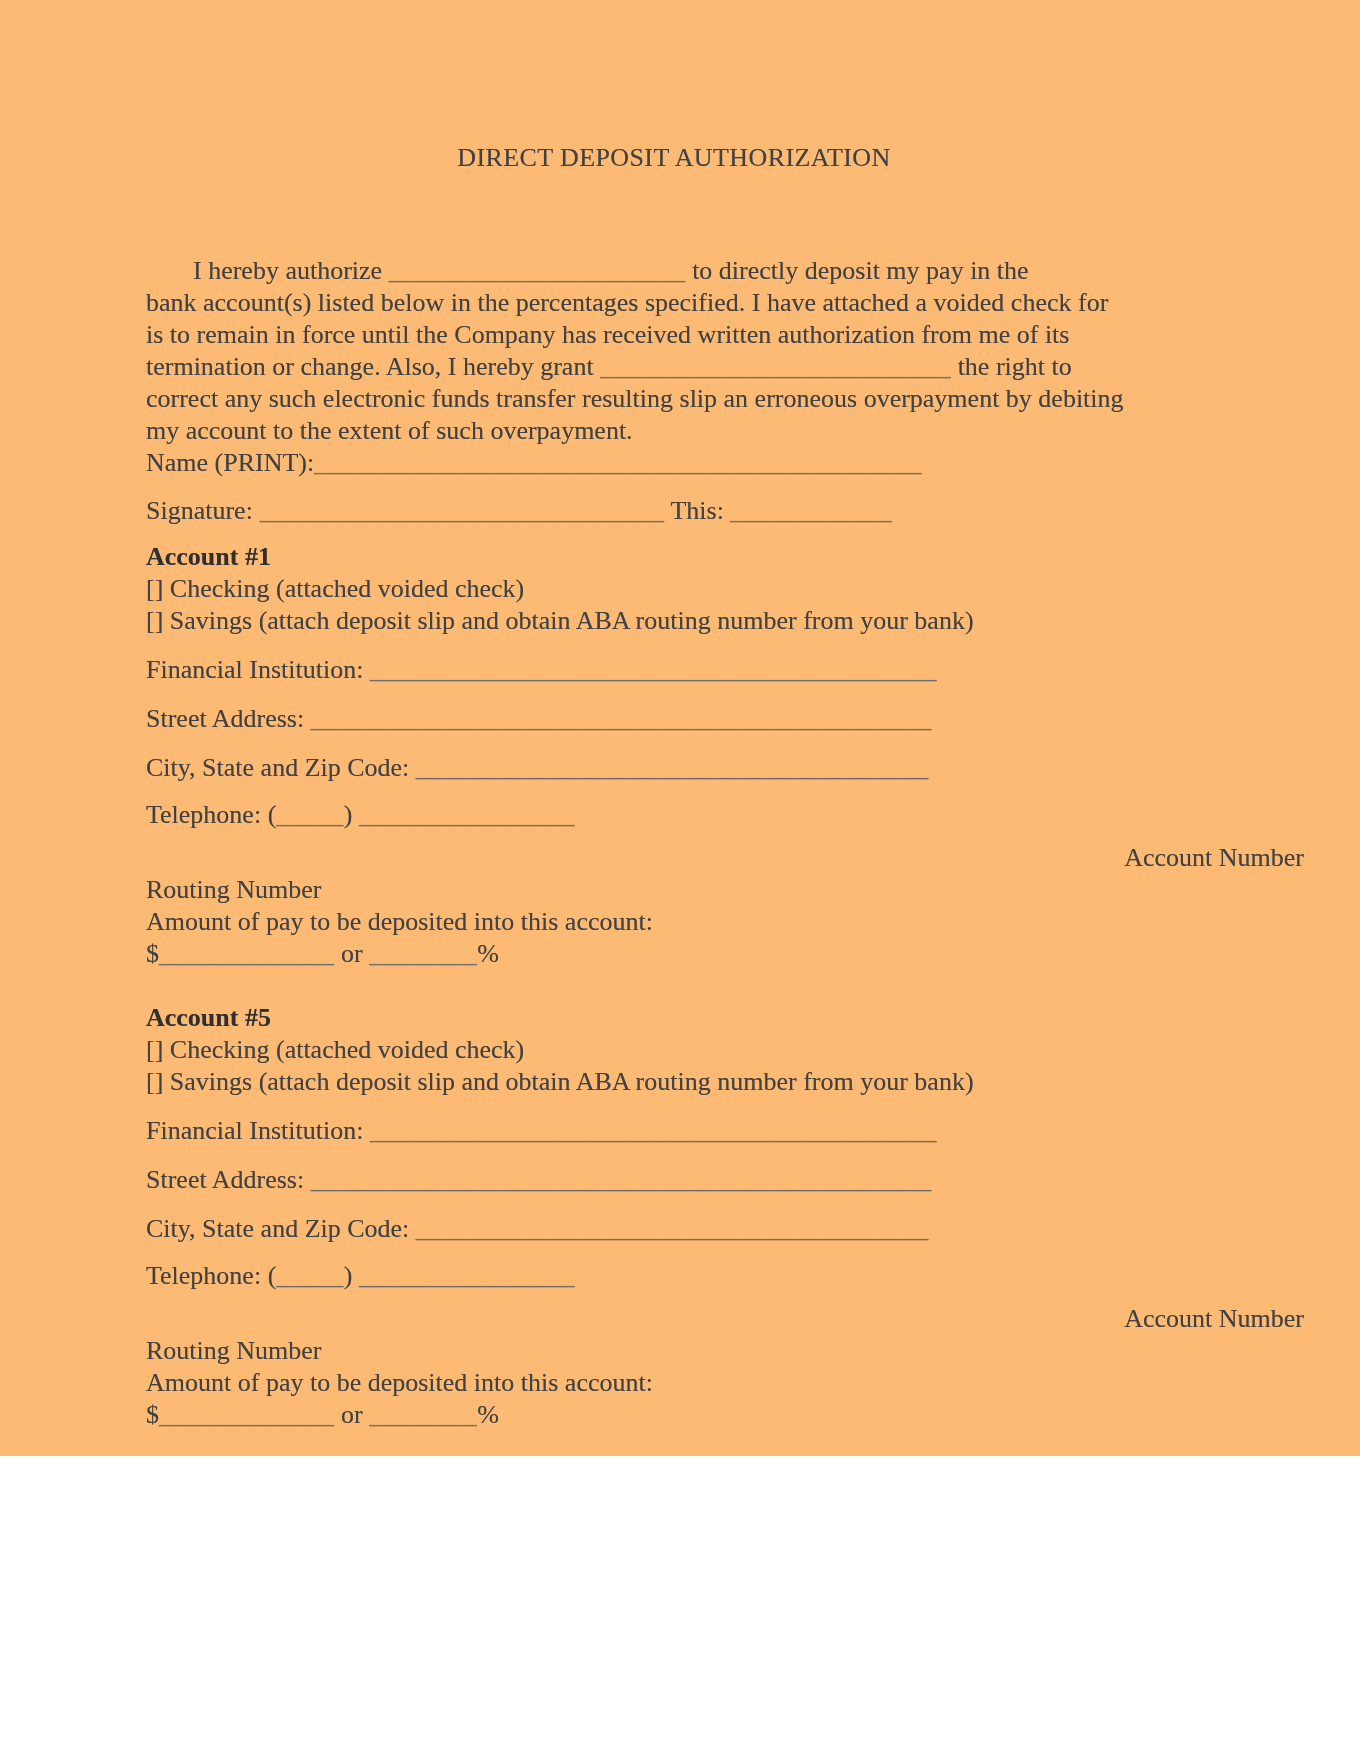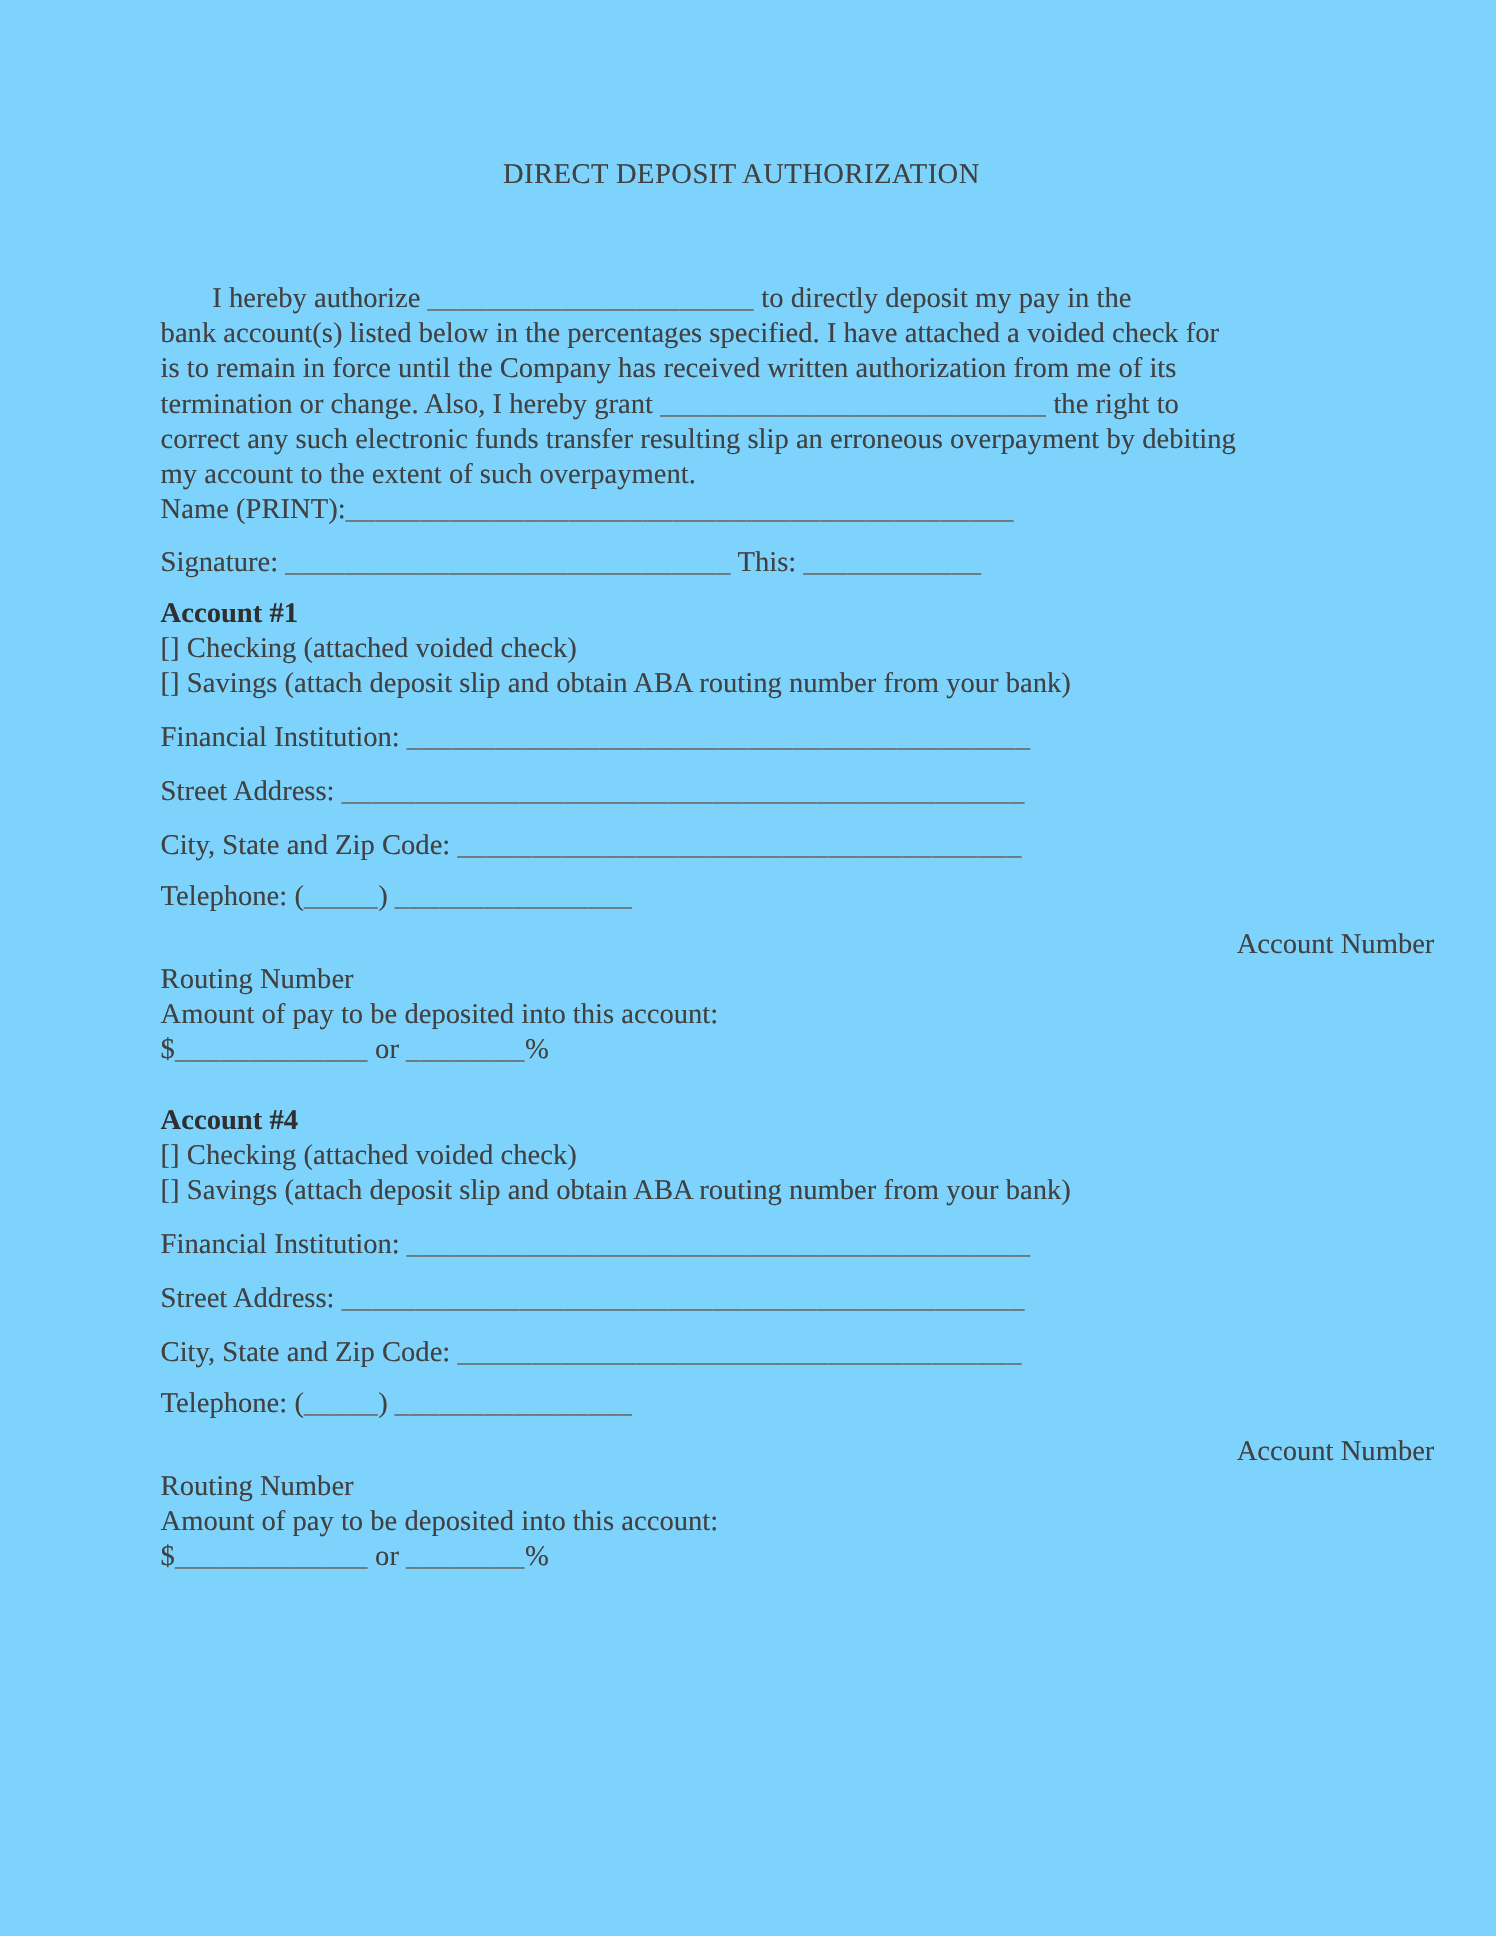--- a/index.html
+++ b/index.html
@@ -1,19 +1,19 @@
 <!DOCTYPE html>
 <html><head>
 <meta charset="utf-8">
 <style>
   html,body{margin:0;padding:0;background:#ffffff;}
   .page{
     position:relative;
-    width:1360px;height:1760px;
-    background:#7dd3fc;
+    width:1360px;height:1456px;
+    background:#fdba74;
     font-family:"Liberation Serif","DejaVu Serif",serif;
     font-size:26px;line-height:32px;
     color:#414141;
     overflow:hidden;
     text-shadow:0 0 0.5px rgba(70,70,70,0.45);
   }
   .content{padding:0 56px 0 146px;}
   .title{text-align:center;margin-top:142px;margin-left:-12px;letter-spacing:0.4px;white-space:nowrap;}
   .para{margin-top:81px;}
   .ln{white-space:nowrap;}
@@ -54,21 +54,21 @@
       <div class="ln mt-field"><span>Street Address: </span><span class="blank">______________________________________________</span></div>
       <div class="ln mt-field"><span>City, State and Zip Code: </span><span class="blank">______________________________________</span></div>
       <div class="ln mt-tel"><span>Telephone: (</span><span class="blank">_____</span><span>) </span><span class="blank">________________</span></div>
       <div class="ln mt-acct">Account Number</div>
       <div class="ln">Routing Number</div>
       <div class="ln">Amount of pay to be deposited into this account:</div>
       <div class="ln"><span>$</span><span class="blank">_____________</span><span> or </span><span class="blank">________</span><span>%</span></div>
     </div>
 
     <div>
-      <div class="ln bold mt-h2">Account #4</div>
+      <div class="ln bold mt-h2">Account #5</div>
       <div class="ln"><span>[]</span><span> Checking (attached voided check)</span></div>
       <div class="ln"><span>[]</span><span> Savings (attach deposit slip and obtain ABA routing number from your bank)</span></div>
       <div class="ln mt-field"><span>Financial Institution: </span><span class="blank">__________________________________________</span></div>
       <div class="ln mt-field"><span>Street Address: </span><span class="blank">______________________________________________</span></div>
       <div class="ln mt-field"><span>City, State and Zip Code: </span><span class="blank">______________________________________</span></div>
       <div class="ln mt-tel"><span>Telephone: (</span><span class="blank">_____</span><span>) </span><span class="blank">________________</span></div>
       <div class="ln mt-acct">Account Number</div>
       <div class="ln">Routing Number</div>
       <div class="ln">Amount of pay to be deposited into this account:</div>
       <div class="ln"><span>$</span><span class="blank">_____________</span><span> or </span><span class="blank">________</span><span>%</span></div>

